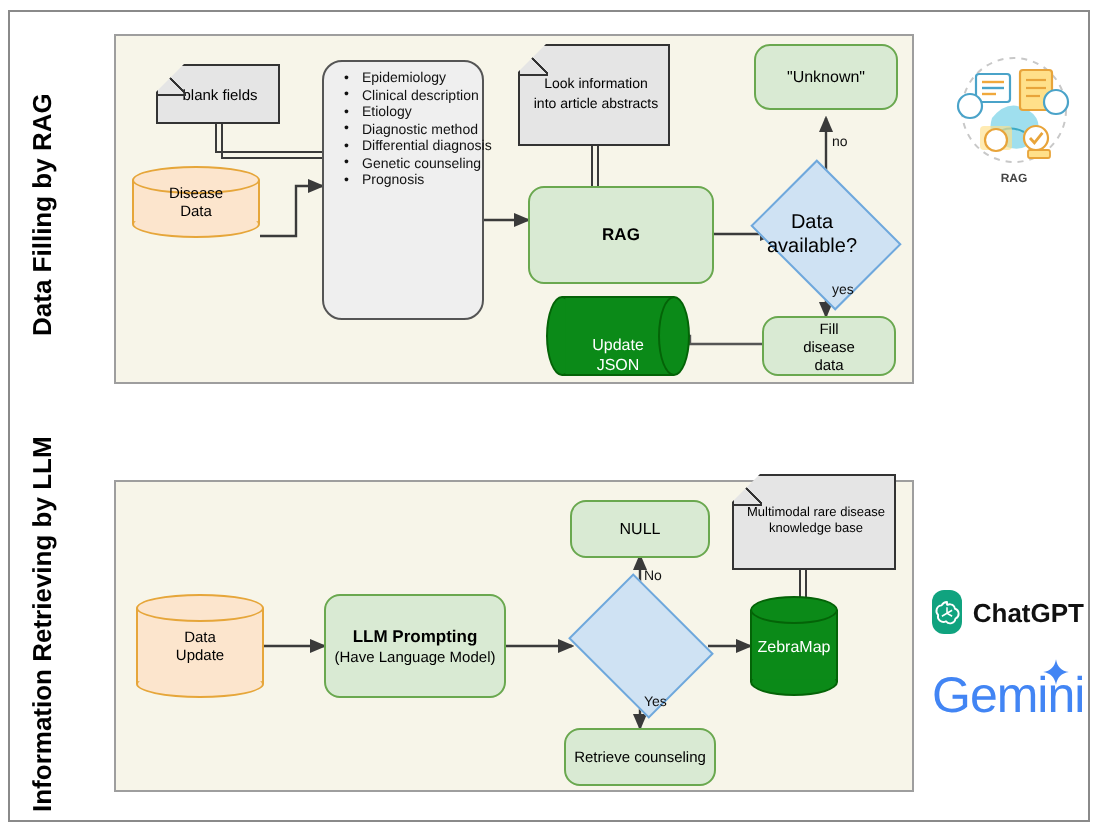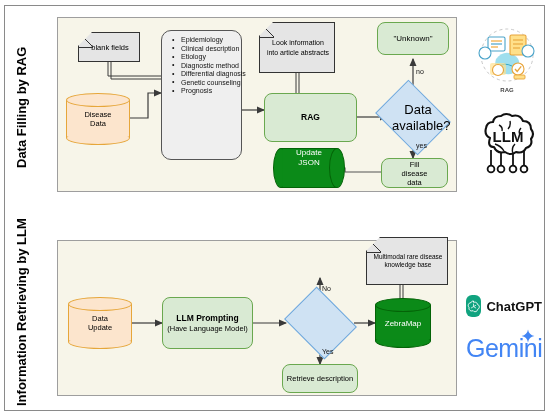--- a/index.html
+++ b/index.html
@@ -38,21 +38,21 @@
   .cyl-v .top{position:absolute;left:0;right:0;top:0;height:14px;border:1.3px solid var(--bd);border-radius:50%;background:var(--bg);box-sizing:border-box;}
   .cyl-v .bot{position:absolute;left:0;right:0;bottom:0;height:14px;border:1.3px solid var(--bd);border-radius:50%;background:var(--bg);box-sizing:border-box;
        clip-path:polygon(0 40%,100% 40%,100% 115%,0 115%);}
   .cyl-v .lbl{position:absolute;left:0;right:0;top:0;bottom:0;display:flex;align-items:center;justify-content:center;text-align:center;z-index:3;}
 
   .cyl-h{position:absolute;box-sizing:border-box;}
   .cyl-h .body{position:absolute;top:0;bottom:0;left:8px;right:8px;border-top:1.3px solid var(--bd);border-bottom:1.3px solid var(--bd);background:var(--bg);}
   .cyl-h .right{position:absolute;top:0;bottom:0;right:0;width:16px;border:1.3px solid var(--bd);border-radius:50%;background:var(--bg);box-sizing:border-box;}
   .cyl-h .left{position:absolute;top:0;bottom:0;left:0;width:16px;border:1.3px solid var(--bd);border-radius:50%;background:var(--bg);box-sizing:border-box;
        clip-path:polygon(0 0,60% 0,60% 100%,0 100%);}
-  .cyl-h .lbl{position:absolute;left:0;right:0;top:0;bottom:0;display:flex;align-items:flex-start;justify-content:center;text-align:center;z-index:3;}
+  .cyl-h .lbl{position:absolute;left:0;right:0;top:0;bottom:0;display:flex;align-items:flex-end;justify-content:center;text-align:center;z-index:3;}
 
   .bullets{position:absolute;margin:0;padding:0 6px 0 20px;list-style:none;}
   .bullets li{position:relative;margin:0 0 0.5px 0;line-height:1.15;color:#111;text-align:left;}
   .bullets li::before{content:"•";position:absolute;left:-9px;top:-0.5px;}
 
   svg.wires{position:absolute;left:0;top:0;width:550px;height:417px;pointer-events:none;}
 
   .edge-lbl{position:absolute;color:#111;background:transparent;white-space:nowrap;}
 
   
@@ -102,21 +102,21 @@
 
     <path d="M413,141 L413,158" fill="none" stroke="#3a3a3a" stroke-width="1.2" marker-end="url(#ah)"></path>
 
     <path d="M381,172 L345,172 L345,168 L318,168" fill="none" stroke="#555" stroke-width="1.2" marker-end="url(#ahg)"></path>
   </svg>
 
   <div class="note" style="left:78px;top:32px;width:62px;height:30px;font-size:7.5px;line-height:1.2;padding:2px 3px 2px 5px;">
     <span>blank fields</span>
   </div>
 
-  <div class="cyl-v" style="left:66px;top:93px;width:64px;height:52px;--bg:#fce5cd;--bd:#e6a63a;">
+  <div class="cyl-v" style="left:66px;top:83px;width:64px;height:36px;--bg:#fce5cd;--bd:#e6a63a;">
     <div class="body"></div>
     <div class="top"></div>
     <div class="bot"></div>
     <div class="lbl" style="font-size:7.5px;line-height:1.25;flex-direction:column;">
       <span>Disease</span>
       <span>Data</span>
     </div>
   </div>
 
   <div class="node grey-box" style="left:161px;top:30px;width:81px;height:130px;"></div>
@@ -136,21 +136,21 @@
 
   <div class="node green-box" style="left:264px;top:93px;width:93px;height:49px;flex-direction:column;line-height:1.25;">
     <span style="font-size:8.5px;font-weight:bold;">RAG</span>
   </div>
 
   <div class="node green-box" style="left:377px;top:22px;width:72px;height:33px;font-size:8px;">
     <span>"Unknown"</span>
   </div>
 
   <div class="node diamond" style="left:383px;top:94px;width:60px;height:47px;transform:rotate(45deg);"></div>
-  <div class="node" style="left:388px;top:94px;width:60px;height:47px;font-size:13px;line-height:1.2;flex-direction:column;z-index:4;">
+  <div class="node" style="left:376px;top:94px;width:60px;height:47px;font-size:10px;line-height:1.2;flex-direction:column;z-index:4;">
     <span style="display:block;width:52px;">Data available?</span>
   </div>
 
   <div class="edge-lbl" style="left:416px;top:68px;font-size:7px;">no</div>
   <div class="edge-lbl" style="left:416px;top:142px;font-size:7px;">yes</div>
 
   <div class="node green-box" style="left:381px;top:158px;width:67px;height:30px;font-size:7.5px;line-height:1.2;padding:0 21px;">
     <span>Fill disease data</span>
   </div>
 
@@ -180,39 +180,20 @@
       <circle cx="9" cy="26" r="6" fill="#fff" stroke="#4aa3c9" stroke-width="1.1"></circle>
       <circle cx="52" cy="24" r="6" fill="#fff" stroke="#4aa3c9" stroke-width="1.1"></circle>
       <circle cx="22" cy="43" r="5.5" fill="#fff" stroke="#e8a43a" stroke-width="1.1"></circle>
       <circle cx="42" cy="42" r="6" fill="#fff" stroke="#e8a43a" stroke-width="1.1"></circle>
       <path d="M39,42 l2.2,2.4 l4,-5" fill="none" stroke="#e8a43a" stroke-width="1.4"></path>
       <rect x="38" y="48" width="11" height="4" rx="1" fill="#ffe08a" stroke="#e8a43a" stroke-width="0.9"></rect>
     </svg>
     <div class="rag-cap" style="font-size:6px;margin-top:2px;">RAG</div>
   </div>
 
-  <div class="logo-wrap" style="left:476px;top:105px;width:64px;height:76px;">
-    <svg width="62" height="70" viewBox="0 0 62 70">
-      <path d="M13,30 q-6,-3 -4,-10 q1,-6 7,-6 q1,-6 8,-6 q5,-4 11,0 q8,-2 11,5 q8,0 8,8 q4,5 0,10 q2,7 -5,9 q-3,6 -10,4 q-5,4 -11,0 q-8,2 -11,-5 q-7,0 -4,-9 z" fill="#ffffff" stroke="#111" stroke-width="2.1" stroke-linejoin="round"></path>
-      <path d="M22,17 q4,2 3,6" fill="none" stroke="#111" stroke-width="1.4"></path>
-      <path d="M33,13 q1,5 -2,8" fill="none" stroke="#111" stroke-width="1.4"></path>
-      <path d="M44,20 q-3,3 -1,7" fill="none" stroke="#111" stroke-width="1.4"></path>
-      <path d="M18,36 q6,2 9,7" fill="none" stroke="#111" stroke-width="1.4"></path>
-      <path d="M38,36 q-4,4 -2,9" fill="none" stroke="#111" stroke-width="1.4"></path>
-      <text x="31" y="34" text-anchor="middle" font-family="Liberation Sans, sans-serif" font-size="15" font-weight="bold" fill="#111">LLM</text>
-      <line x1="14" y1="42" x2="14" y2="58" stroke="#111" stroke-width="1.8"></line>
-      <line x1="24" y1="45" x2="24" y2="58" stroke="#111" stroke-width="1.8"></line>
-      <line x1="36" y1="45" x2="36" y2="58" stroke="#111" stroke-width="1.8"></line>
-      <line x1="47" y1="42" x2="47" y2="58" stroke="#111" stroke-width="1.8"></line>
-      <circle cx="14" cy="61" r="3.4" fill="#fff" stroke="#111" stroke-width="1.8"></circle>
-      <circle cx="24" cy="61" r="3.4" fill="#fff" stroke="#111" stroke-width="1.8"></circle>
-      <circle cx="36" cy="61" r="3.4" fill="#fff" stroke="#111" stroke-width="1.8"></circle>
-      <circle cx="47" cy="61" r="3.4" fill="#fff" stroke="#111" stroke-width="1.8"></circle>
-    </svg>
-  </div>
 
   <div class="panel" style="left:57px;top:240px;width:400px;height:156px;"></div>
 
   <svg class="wires">
 
     <path d="M132,323 L162,323" fill="none" stroke="#3a3a3a" stroke-width="1.2" marker-end="url(#ah)"></path>
 
     <path d="M253,323 L286,323" fill="none" stroke="#3a3a3a" stroke-width="1.2" marker-end="url(#ah)"></path>
 
     <path d="M320,299 L320,278" fill="none" stroke="#3a3a3a" stroke-width="1.2" marker-end="url(#ah)"></path>
@@ -233,35 +214,38 @@
       <span>Data</span>
       <span>Update</span>
     </div>
   </div>
 
   <div class="node green-box" style="left:162px;top:297px;width:91px;height:52px;flex-direction:column;line-height:1.25;">
     <span style="font-size:8.5px;font-weight:bold;">LLM Prompting</span>
     <span style="font-size:7.5px;padding:0 4px;">(Have Language Model)</span>
   </div>
 
+  <div class="node green-box" style="left:285px;top:250px;width:70px;height:29px;font-size:8px;">
+    <span>NULL</span>
+  </div>
 
   <div class="node diamond" style="left:292px;top:300px;width:57px;height:46px;transform:rotate(45deg);"></div>
 
   <div class="edge-lbl" style="left:322px;top:285px;font-size:7px;">No</div>
   <div class="edge-lbl" style="left:322px;top:348px;font-size:7px;">Yes</div>
 
   <div class="node green-box" style="left:282px;top:364px;width:76px;height:29px;font-size:7.5px;line-height:1.2;padding:0 3px;">
-    <span>Retrieve description</span>
+    <span>Retrieve counseling</span>
   </div>
 
   <div class="note" style="left:366px;top:237px;width:82px;height:48px;font-size:6.5px;line-height:1.3;padding:3px 4px 3px 6px;">
     <span>Multimodal rare disease knowledge base</span>
   </div>
 
-  <div class="cyl-v" style="left:375px;top:298px;width:56px;height:50px;padding-left:26px;--bg:#0b8a18;--bd:#046307;">
+  <div class="cyl-v" style="left:375px;top:298px;width:44px;height:50px;padding-left:26px;--bg:#0b8a18;--bd:#046307;">
     <div class="body"></div>
     <div class="top"></div>
     <div class="bot"></div>
     <div class="lbl" style="font-size:8px;color:#ffffff;">
       <span>ZebraMap</span>
     </div>
   </div>
 
   <div class="chatgpt-row" style="left:466px;top:294px;width:76px;height:24px;">
     <div class="gpt-badge">

